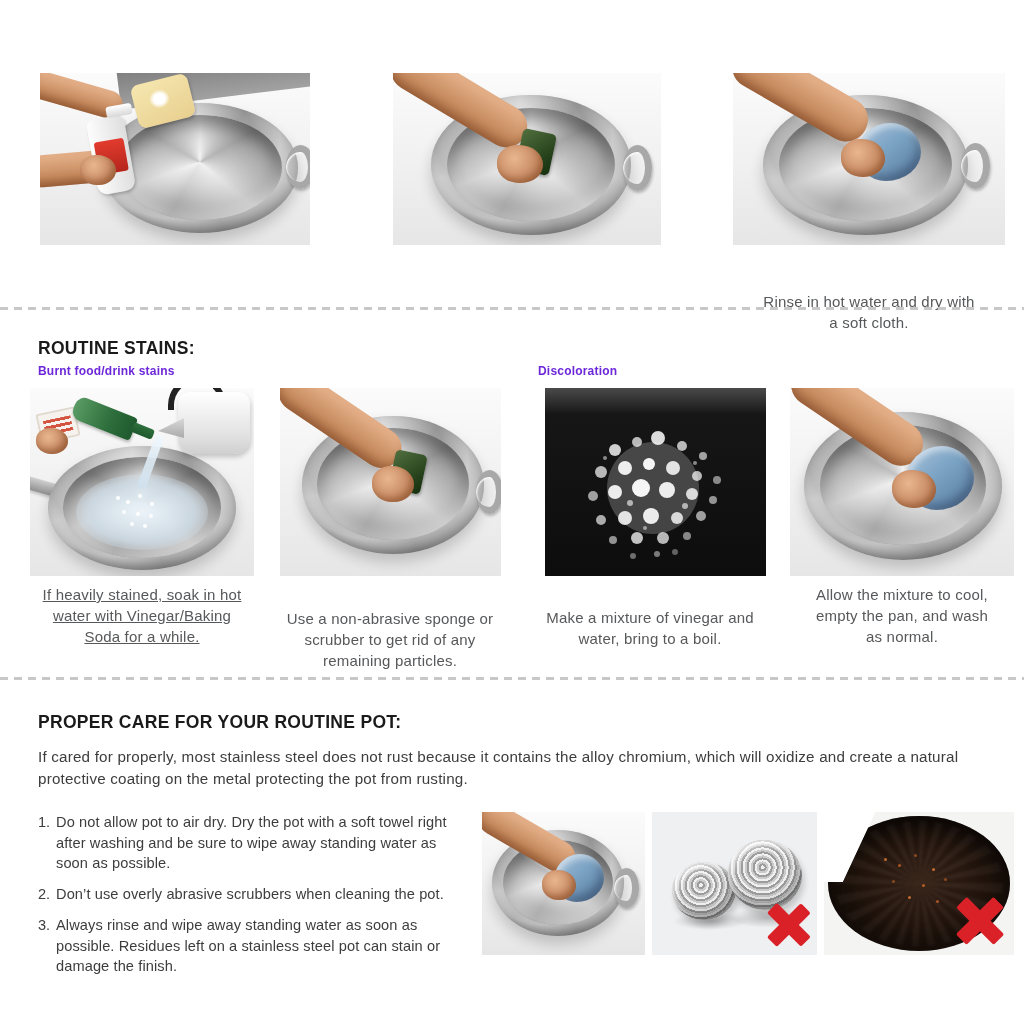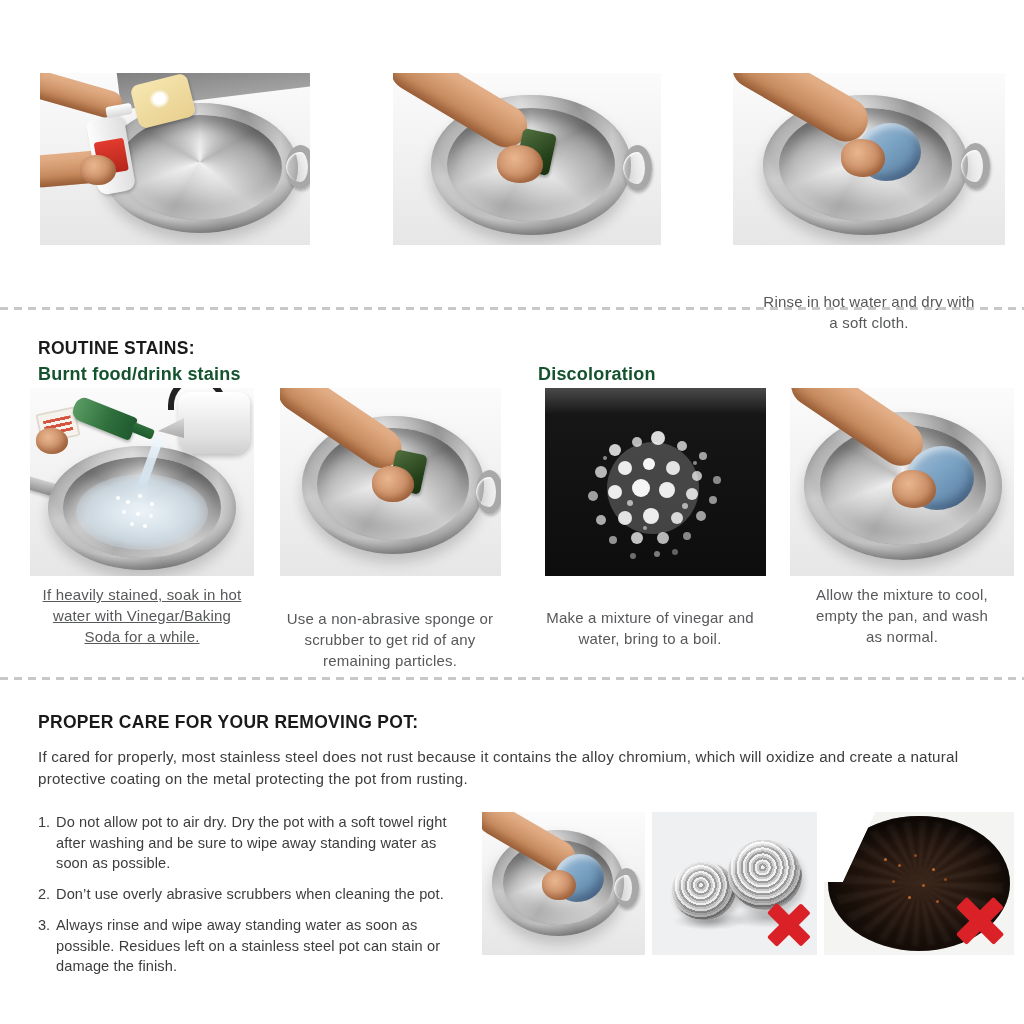--- a/index.html
+++ b/index.html
@@ -2,21 +2,21 @@
 <html><head>
 <meta charset="utf-8">
 <style>
   html,body{margin:0;padding:0;background:#ffffff;}
   #canvas{position:relative;width:1024px;height:1024px;background:#ffffff;
           font-family:"Liberation Sans", sans-serif;overflow:hidden;}
 
   
   .sec-title{position:absolute;font-size:17.5px;font-weight:bold;color:#1a1a1a;letter-spacing:.3px;}
   .caption{position:absolute;font-size:15px;line-height:1.4;color:#57585a;text-align:center;white-space:pre-line;letter-spacing:.2px;}
-  .subhead{position:absolute;font-size:18px;font-weight:bold;color:#14532d;letter-spacing:.2px;}
+  .subhead{position:absolute;font-size:12px;font-weight:bold;color:#6d28d9;letter-spacing:.2px;}
   .intro{position:absolute;font-size:15.2px;line-height:1.47;color:#3d3d3d;white-space:pre-line;letter-spacing:.2px;}
   .list{position:absolute;left:38px;top:812px;width:445px;font-size:14.6px;line-height:1.42;color:#3d3d3d;}
   .list-item{display:flex;margin-bottom:10px;}
   .list-num{flex:0 0 18px;}
   .list-text{white-space:pre-line;letter-spacing:.1px;}
 
   
   .divider{position:absolute;left:0;width:1024px;height:3px;
            background:repeating-linear-gradient(90deg,#c8c8c8 0 8px,transparent 8px 14px);}
 
@@ -228,21 +228,21 @@
     <div class="arm" style="left:-8px;top:4px;width:150px;height:44px;transform:rotate(34deg);"></div>
     <div class="cloth" style="left:116px;top:58px;width:68px;height:64px;"></div>
     <div class="fist" style="left:102px;top:82px;width:44px;height:38px;"></div>
   </figure>
   <div class="caption" style="left:807px;top:584px;width:190px;">Allow the mixture to cool,
 empty the pan, and wash
 as normal.</div>
 
   <div class="divider" style="top:677px;"></div>
 
-  <div class="sec-title" style="left:38px;top:712px;">PROPER CARE FOR YOUR REMOVING POT:</div>
+  <div class="sec-title" style="left:38px;top:712px;">PROPER CARE FOR YOUR ROUTINE POT:</div>
   <div class="intro" style="left:38px;top:746px;width:965px;">If cared for properly, most stainless steel does not rust because it contains the alloy chromium, which will oxidize and create a natural
 protective coating on the metal protecting the pot from rusting.</div>
 
   <div class="list">
     <div class="list-item">
       <span class="list-num">1.</span>
       <span class="list-text">Do not allow pot to air dry. Dry the pot with a soft towel right
 after washing and be sure to wipe away standing water as
 soon as possible.</span>
     </div>

